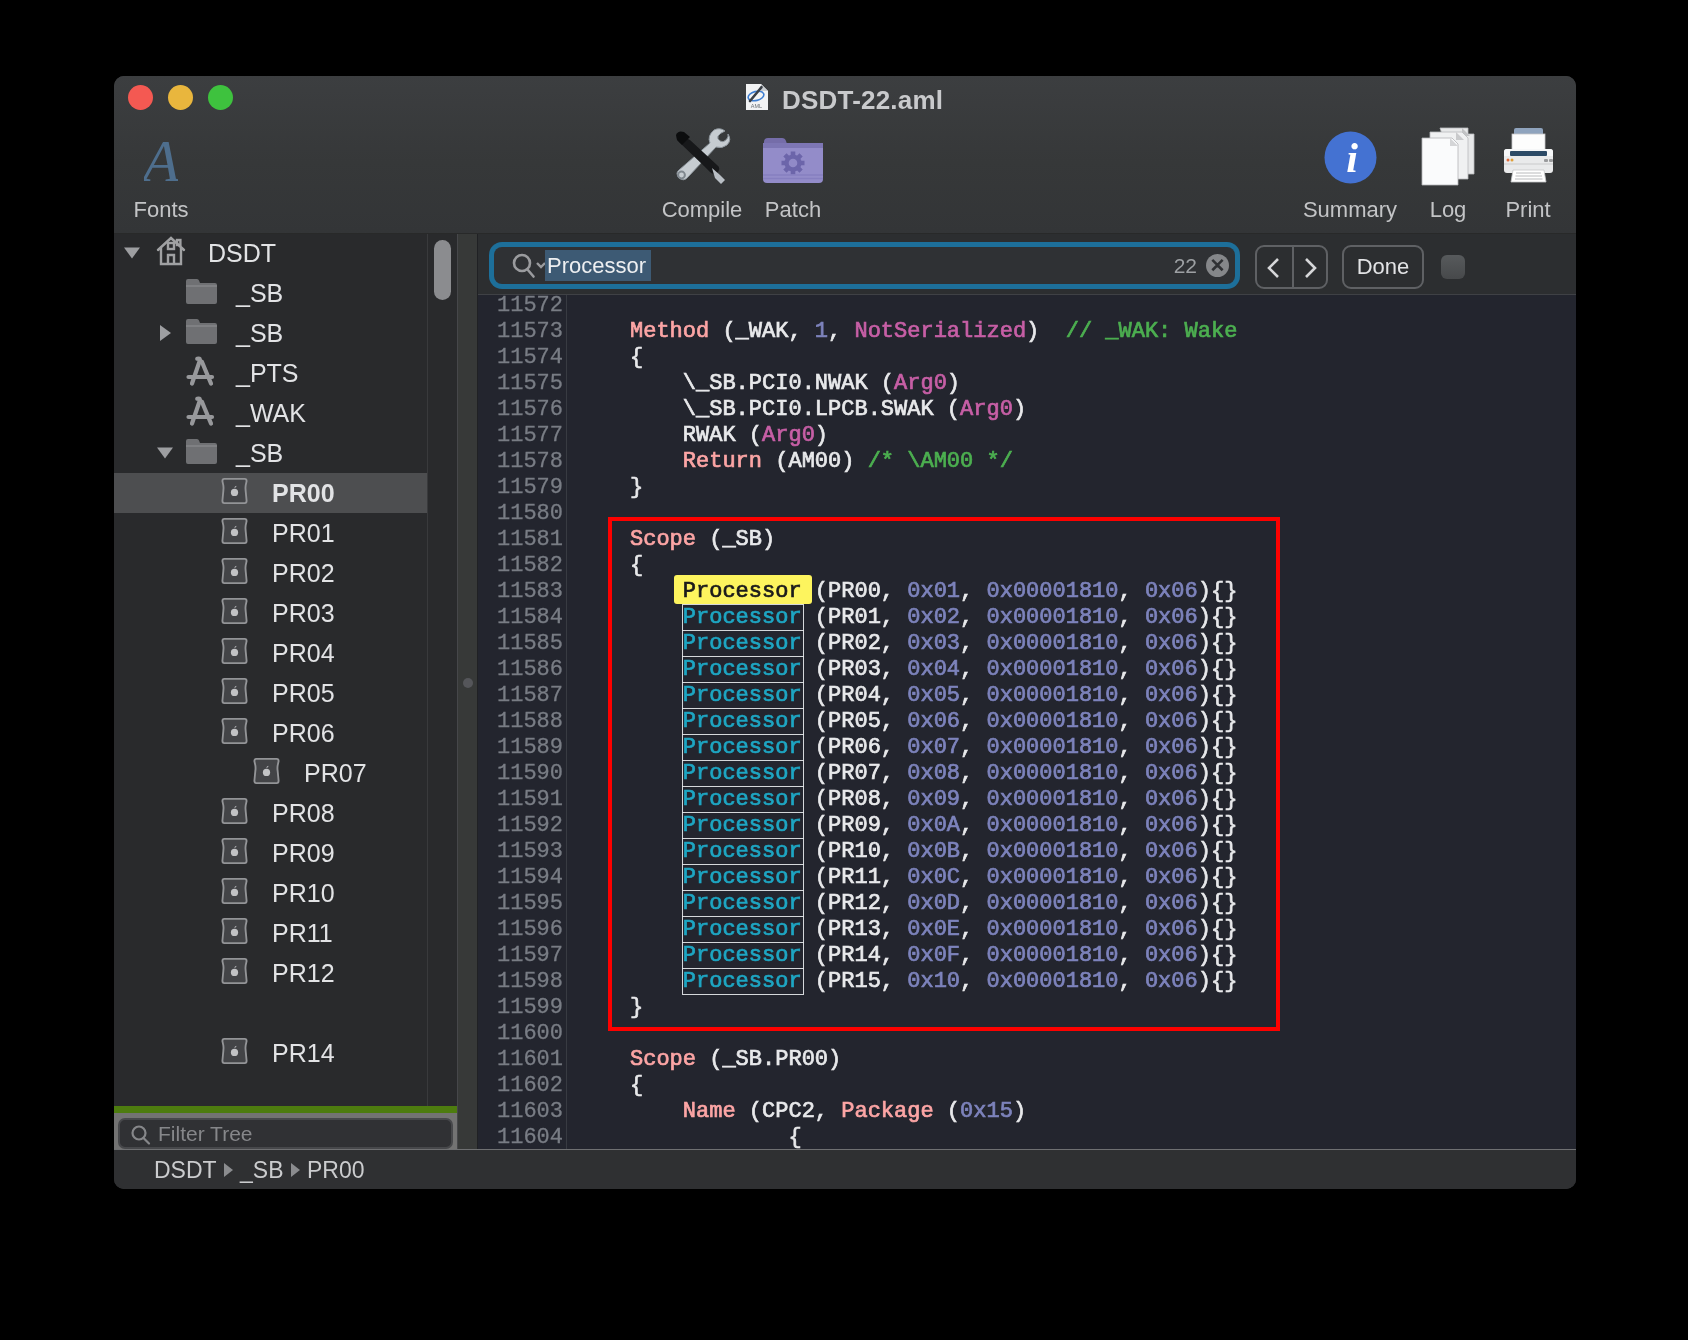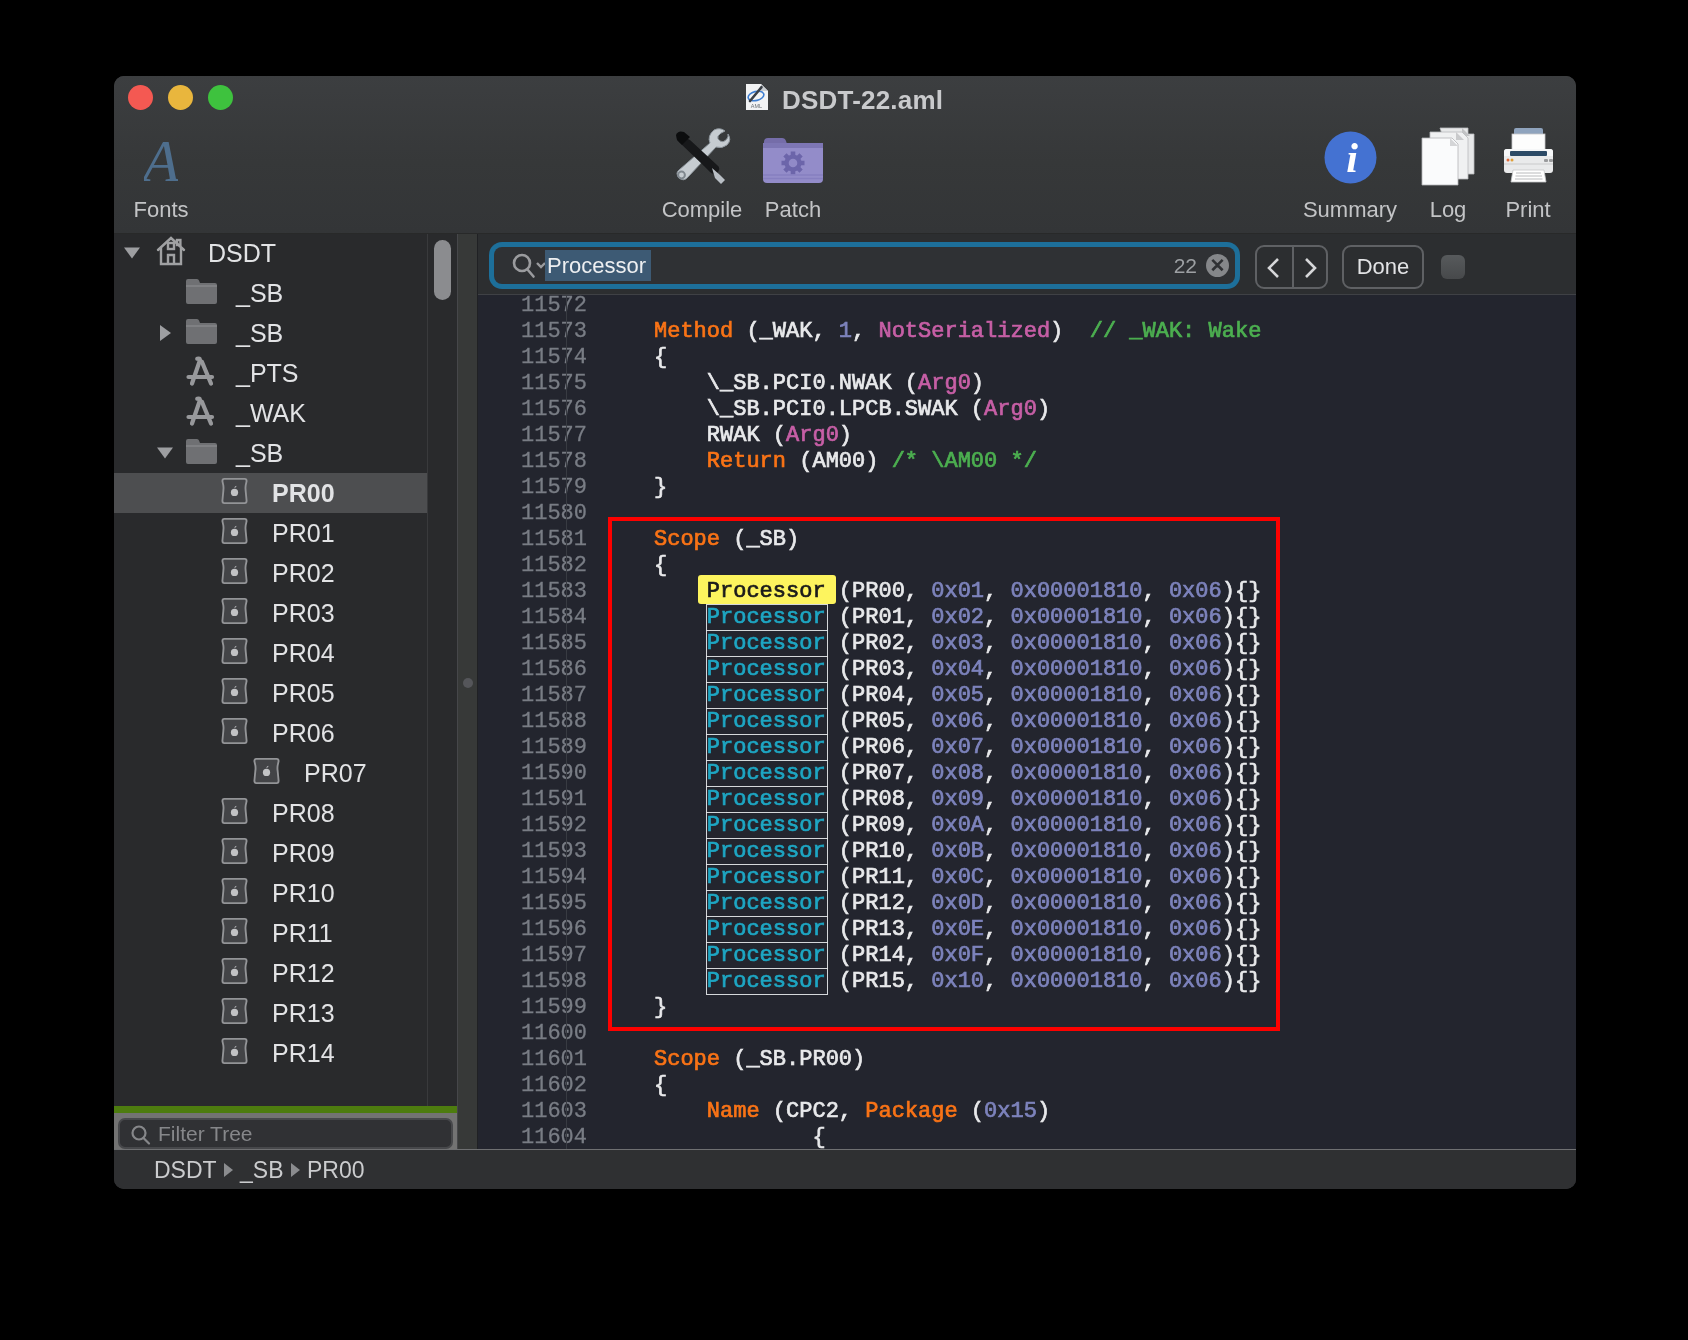--- a/index.html
+++ b/index.html
@@ -57,26 +57,26 @@
 #done { position:absolute; left:864px; top:11px; width:82px; height:44px; border:2px solid #5f6164; border-radius:9px;
   font-size:22px; color:#e2e3e5; text-align:center; line-height:40px; }
 #repbox { position:absolute; left:963px; top:21px; width:24px; height:24px; border-radius:6px;
   background:linear-gradient(#575a5c,#47494b); }
 #replabel { position:absolute; left:996px; top:33px; transform:translateY(-50%); font-size:22px; color:#dfe0e2;margin-top:44px; }
 
 
 #code { position:absolute; left:364px; top:219px; width:1098px; height:854px; background:#23252e; overflow:hidden; }
 #gutline { position:absolute; left:88px; top:0; width:1px; height:854px; background:#383b42; }
 #lines { position:absolute; left:0; top:-2px; width:1098px; font-family:"Liberation Mono", monospace;
-  font-size:22px; line-height:26px; font-weight:400; -webkit-text-stroke:0.7px currentColor; white-space:pre;margin-left:24px; }
+  font-size:22px; line-height:26px; font-weight:400; -webkit-text-stroke:0.7px currentColor; white-space:pre; }
 .l { height:26px; }
 .num { display:inline-block; width:85px; text-align:right; color:#797d85; -webkit-text-stroke:0.3px #797d85; }
 .c { margin-left:67px; }
 .w { color:#e8e9eb; }
-.k { color:#f97316; }
+.k { color:#fca5a5; }
 .n { color:#7d83bc; }
 .m { color:#c75fa6; }
 .g { color:#4caf50; }
 .hl { position:relative; color:#1b1b1b; z-index:1; }
 .hl::before { content:''; position:absolute; left:-9px; right:-10px; top:-4px; bottom:0px;
   background:#fdf45e; border-radius:3px; z-index:-1; }
 .fb { position:relative; color:#1ea6c3; }
 .fb::before { content:''; position:absolute; left:-1px; right:-2px; top:-1px; bottom:-1px;
   border:1.5px solid rgba(228,230,233,0.92); border-bottom:none; }
 .fbe::before { border-bottom:1.5px solid rgba(228,230,233,0.92); }
@@ -353,30 +353,20 @@
         <div class="trow" style="top: 719px;">
           <span class="ticon" style="left:107px;"><svg width="27" height="29" viewBox="0 0 29 30">
               <path d="M3.5 2 L25.5 2 Q27.5 2 27.5 4.5 L26.5 9 Q26 12 26.5 15 L27.5 25.5 Q27.5 28 25.5 28 L3.5 28 Q1.5 28 1.5 25.5 L2.5 15 Q3 12 2.5 9 L1.5 4.5 Q1.5 2 3.5 2 Z" fill="#434447" stroke="#939497" stroke-width="2"></path>
               <g fill="#c2c3c5">
                 <circle cx="14.5" cy="16.5" r="3.9"></circle>
                 <path d="M14.2 11.8 Q14.6 9.6 16.8 9.4 Q16.4 11.6 14.2 11.8Z"></path>
               </g>
             </svg></span>
           <span class="txt" style="left:158px;">PR12</span>
         </div>
-        <div class="trow" style="top: 759px;">
-          <span class="ticon" style="left:107px;"><svg width="27" height="29" viewBox="0 0 29 30">
-              <path d="M3.5 2 L25.5 2 Q27.5 2 27.5 4.5 L26.5 9 Q26 12 26.5 15 L27.5 25.5 Q27.5 28 25.5 28 L3.5 28 Q1.5 28 1.5 25.5 L2.5 15 Q3 12 2.5 9 L1.5 4.5 Q1.5 2 3.5 2 Z" fill="#434447" stroke="#939497" stroke-width="2"></path>
-              <g fill="#c2c3c5">
-                <circle cx="14.5" cy="16.5" r="3.9"></circle>
-                <path d="M14.2 11.8 Q14.6 9.6 16.8 9.4 Q16.4 11.6 14.2 11.8Z"></path>
-              </g>
-            </svg></span>
-          <span class="txt" style="left:158px;">PR13</span>
-        </div>
         <div class="trow" style="top: 799px;">
           <span class="ticon" style="left:107px;"><svg width="27" height="29" viewBox="0 0 29 30">
               <path d="M3.5 2 L25.5 2 Q27.5 2 27.5 4.5 L26.5 9 Q26 12 26.5 15 L27.5 25.5 Q27.5 28 25.5 28 L3.5 28 Q1.5 28 1.5 25.5 L2.5 15 Q3 12 2.5 9 L1.5 4.5 Q1.5 2 3.5 2 Z" fill="#434447" stroke="#939497" stroke-width="2"></path>
               <g fill="#c2c3c5">
                 <circle cx="14.5" cy="16.5" r="3.9"></circle>
                 <path d="M14.2 11.8 Q14.6 9.6 16.8 9.4 Q16.4 11.6 14.2 11.8Z"></path>
               </g>
             </svg></span>
           <span class="txt" style="left:158px;">PR14</span>
         </div>

